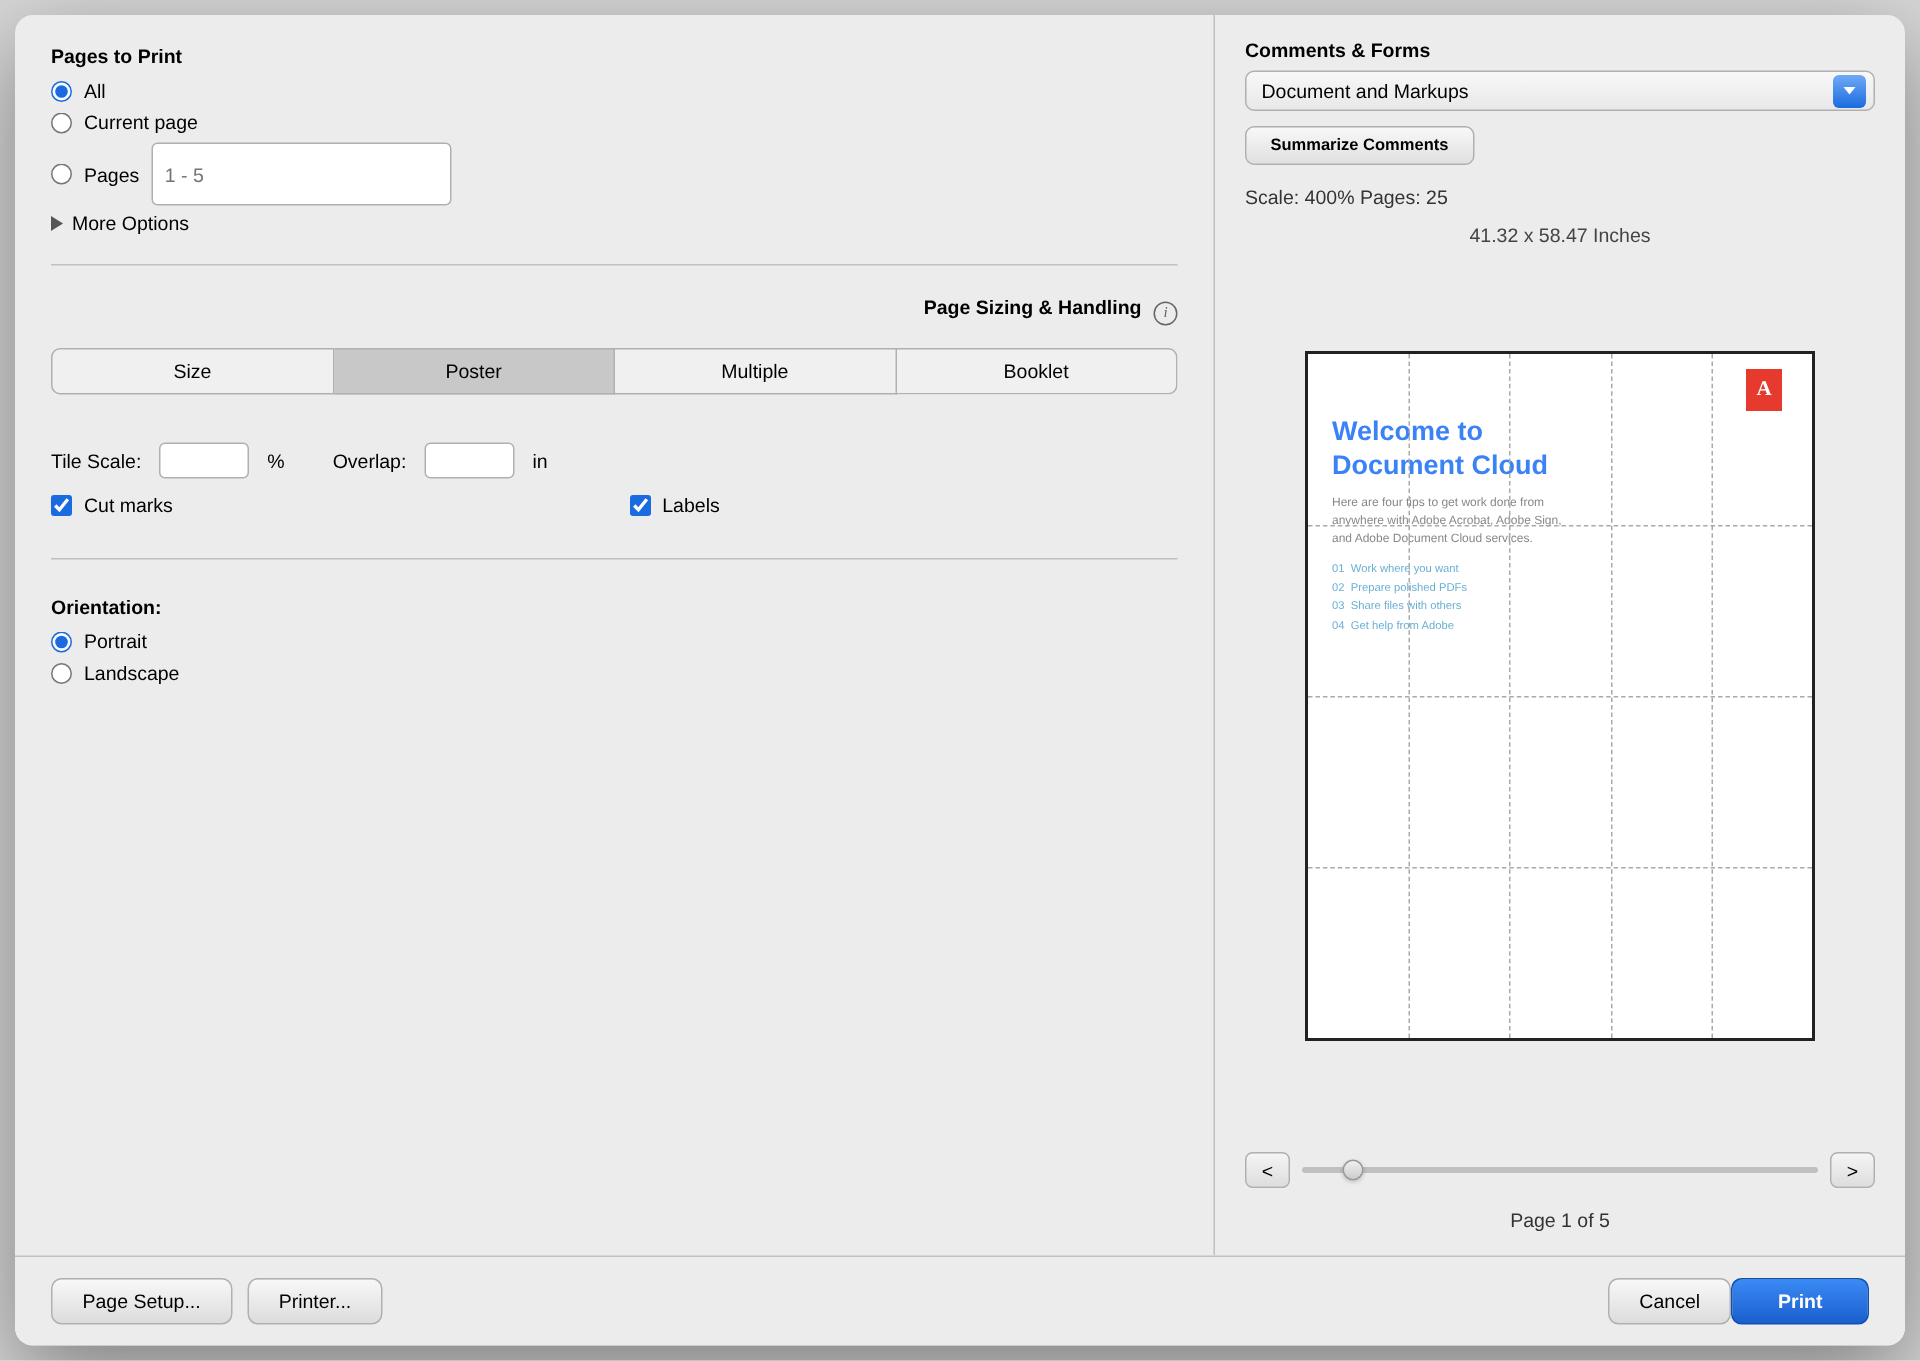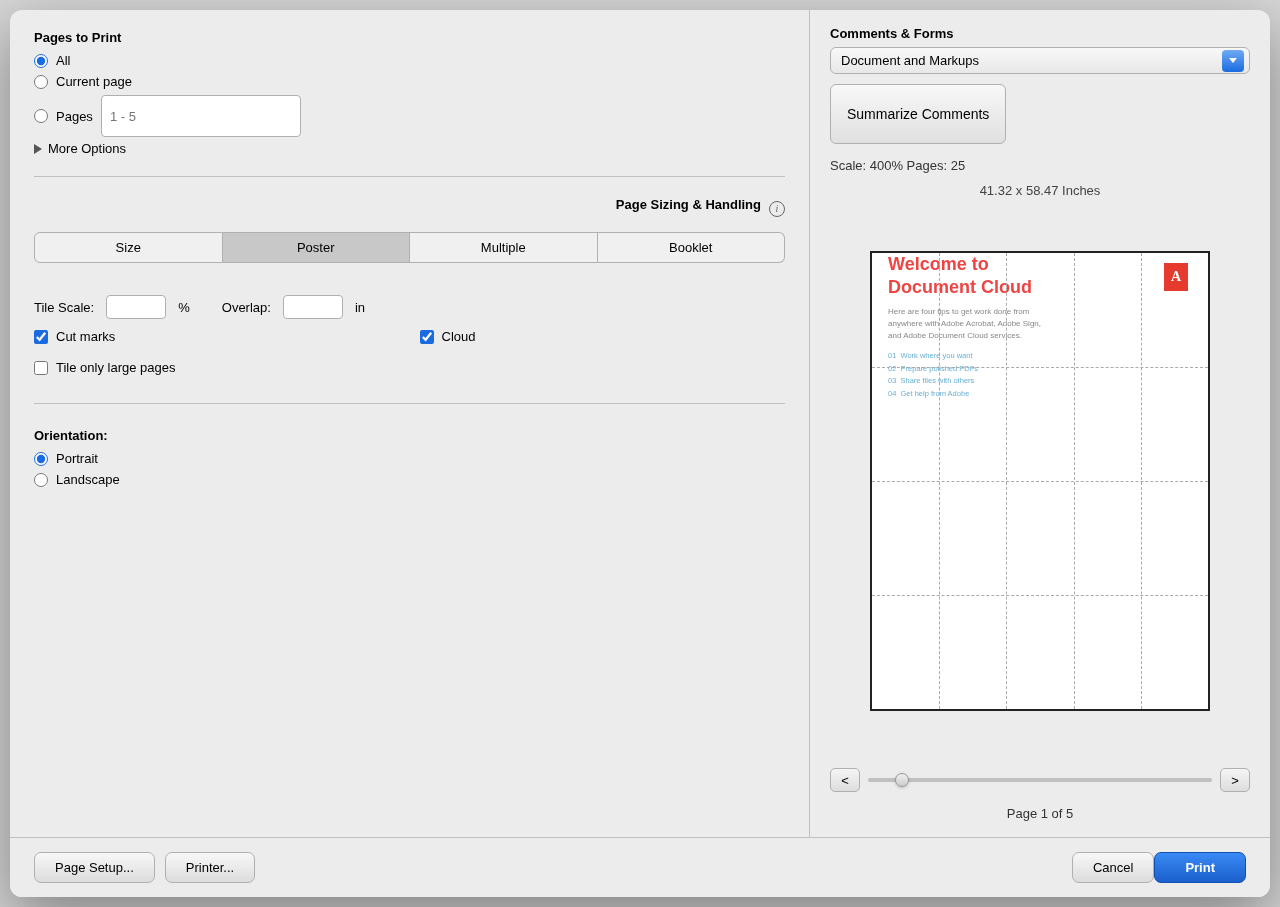--- a/index.html
+++ b/index.html
@@ -217,27 +217,28 @@
     }
     .select-arrow::before {
       content: '';
       width: 0;
       height: 0;
       border-left: 4px solid transparent;
       border-right: 4px solid transparent;
       border-top: 5px solid white;
     }
     .summarize-btn {
-      padding: 21px 16px;
-      font-size: 14px;
+      padding: 6px 16px;
+      font-size: 11px;
       border: 1px solid #b0b0b0;
       border-radius: 6px;
       background: linear-gradient(to bottom, #f8f8f8, #e0e0e0);
       cursor: pointer;
       align-self: flex-start;
+      font-weight: bold;
     }
     .scale-info {
       font-size: 13px;
       color: #333;
       margin-top: 4px;
     }
     .page-size-info {
       font-size: 13px;
       color: #444;
       text-align: center;
@@ -282,23 +283,24 @@
       display: flex;
       align-items: center;
       justify-content: center;
       color: white;
       font-weight: 900;
       font-size: 14px;
       font-family: Georgia, serif;
     }
     .doc-title {
       font-size: 18px;
-      color: #ef4444;
+      color: #3b82f6;
       font-weight: 600;
       line-height: 1.3;
+      margin-top: 40px;
       margin-left: 16px;
     }
     .doc-subtitle {
       font-size: 8px;
       color: #888;
       margin-top: 6px;
       margin-left: 16px;
       line-height: 1.5;
     }
     .doc-list {
@@ -442,25 +444,21 @@
           <span>in</span>
         </div>
 
         <div class="checkbox-grid">
           <div class="checkbox-row">
             <input type="checkbox" checked="" style="">
             <label>Cut marks</label>
           </div>
           <div class="checkbox-row">
             <input type="checkbox" checked="" style="">
-            <label>Cloud</label>
-          </div>
-          <div class="checkbox-row" style="grid-column: 1 / span 2;">
-            <input type="checkbox" style="">
-            <label>Tile only large pages</label>
+            <label>Labels</label>
           </div>
         </div>
       </div>
 
       <div class="divider"></div>
 
       <div class="orientation-section">
         <div class="section-title">Orientation:</div>
         <div class="radio-group" style="margin-top:6px;">
           <div class="radio-row">

